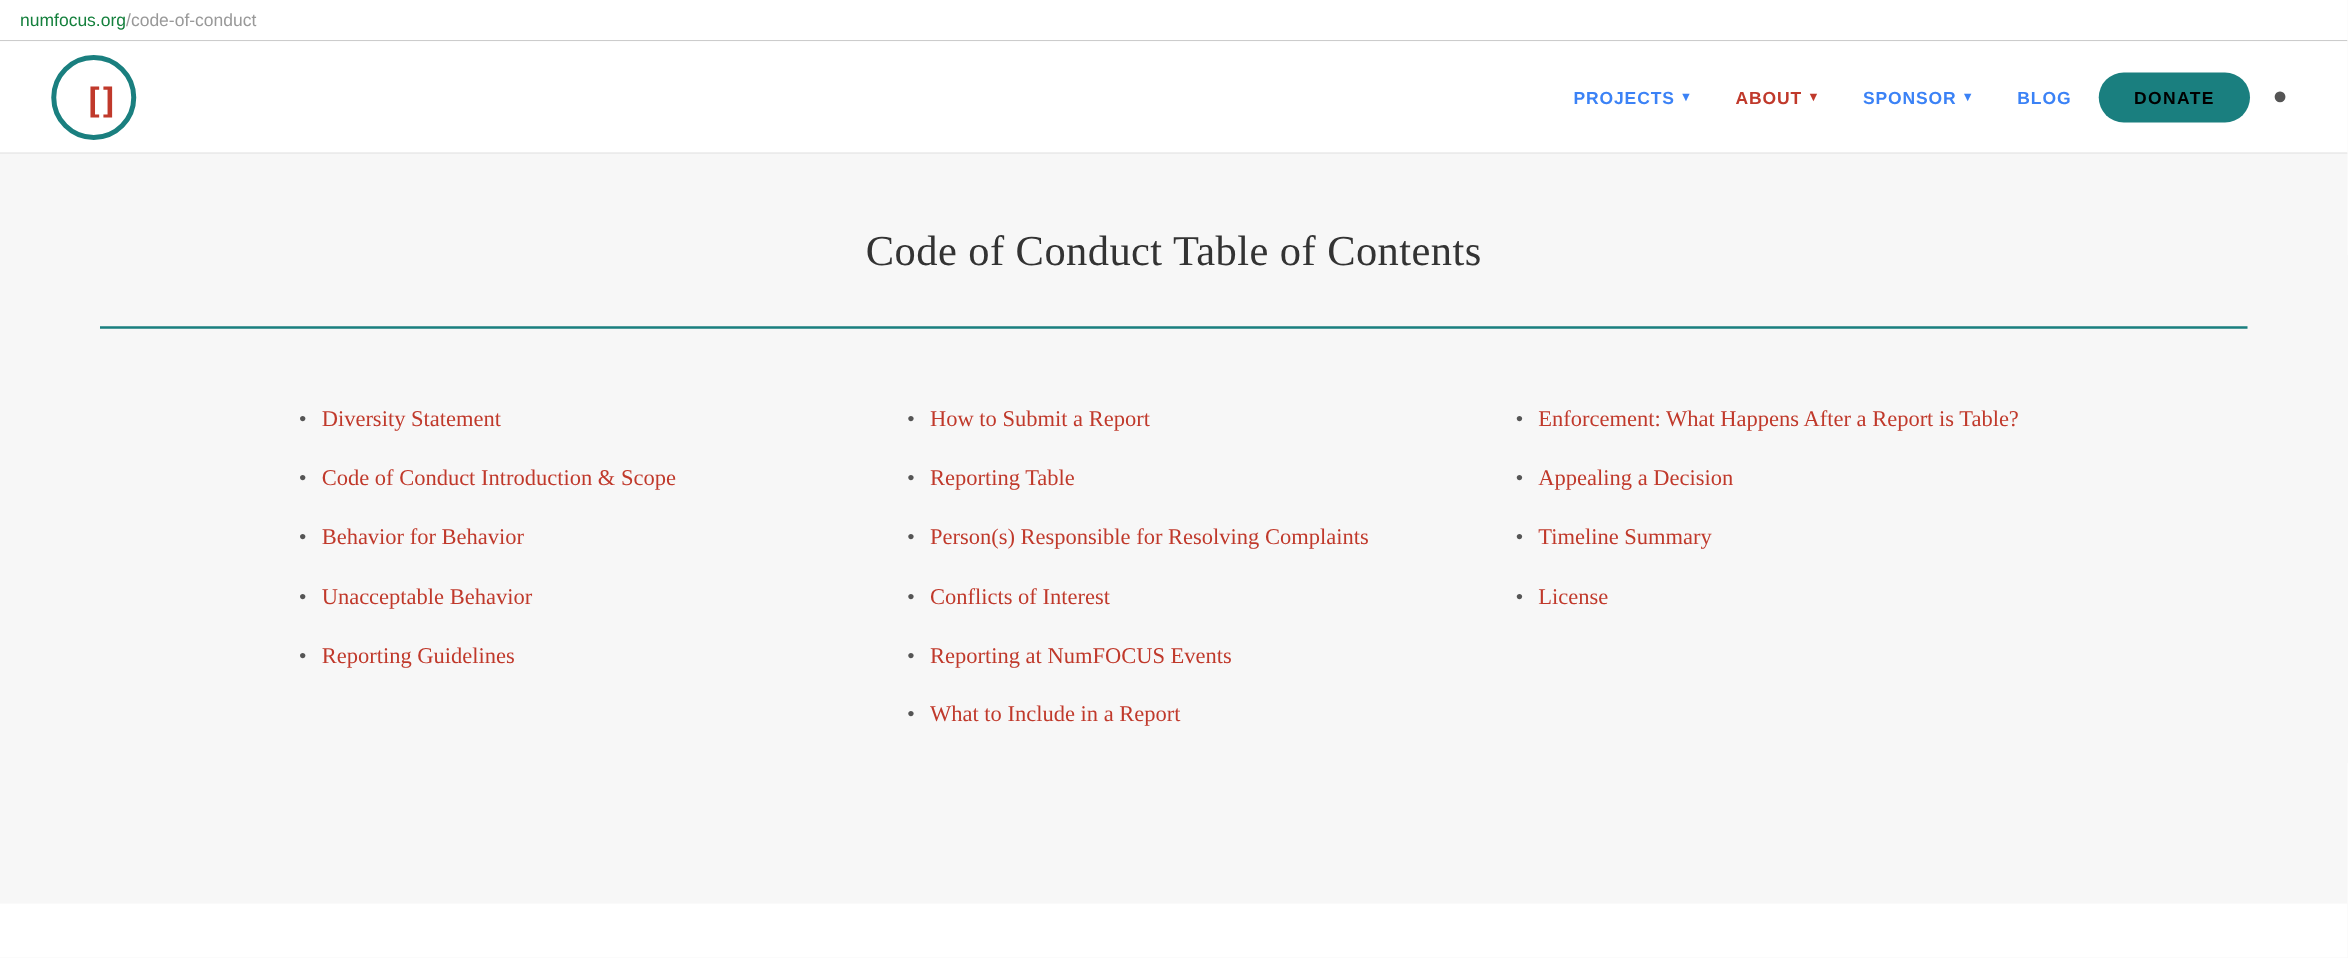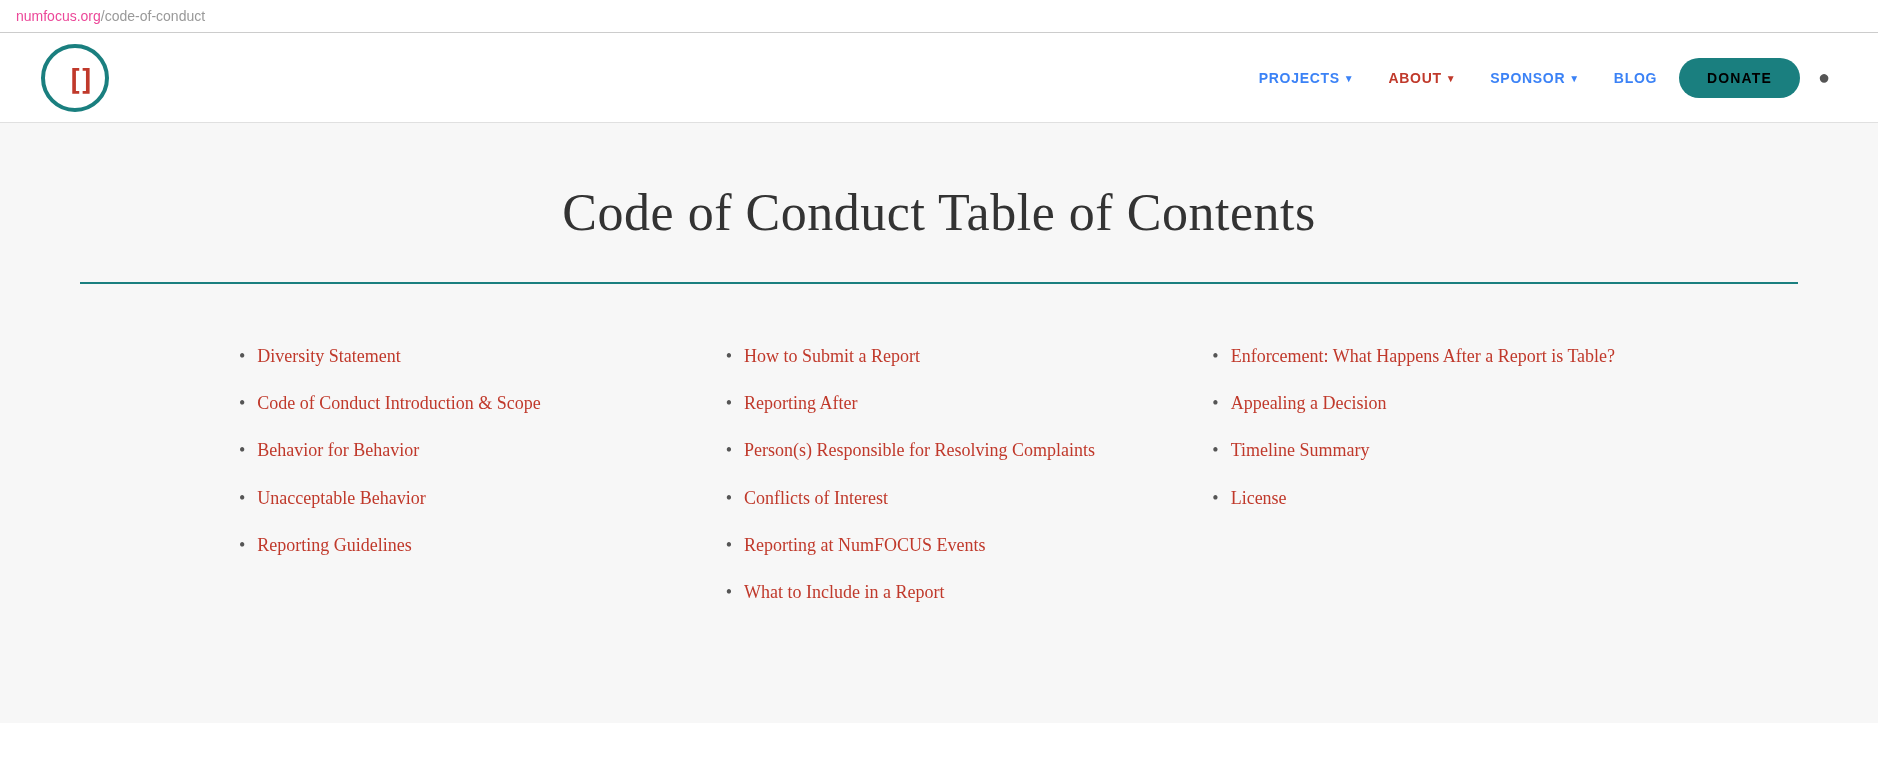--- a/index.html
+++ b/index.html
@@ -18,21 +18,21 @@
     .address-bar {
       background: #fff;
       border-bottom: 1px solid #ccc;
       padding: 8px 16px;
       font-family: Arial, sans-serif;
       font-size: 14px;
       color: #999;
     }
 
     .address-bar .domain {
-      color: #ec4899;
+      color: #15803d;
       font-weight: 500;
     }
 
     
     .site-header {
       background: #fff;
       border-bottom: 1px solid #e0e0e0;
       padding: 0 40px;
       display: flex;
       align-items: center;
@@ -105,21 +105,21 @@
     
     .main-content {
       background: #f7f7f7;
       min-height: 600px;
       padding: 60px 80px 80px;
     }
 
     .page-title {
       text-align: center;
       font-family: 'Georgia', serif;
-      font-size: 52px;
+      font-size: 34px;
       font-weight: 400;
       color: #333;
       margin-bottom: 40px;
       letter-spacing: 0.01em;
     }
 
     .divider {
       border: none;
       border-top: 2px solid #1a7f7f;
       margin: 0 0 60px 0;
@@ -227,21 +227,21 @@
         </li>
       </ul>
     </div>
 
     <div class="toc-column">
       <ul>
         <li>
           <a class="toc-link" href="#">How to Submit a Report</a>
         </li>
         <li>
-          <a class="toc-link" href="#">Reporting After</a>
+          <a class="toc-link" href="#">Reporting Table</a>
         </li>
         <li>
           <a class="toc-link" href="#">Person(s) Responsible for Resolving Complaints</a>
         </li>
         <li>
           <a class="toc-link" href="#">Conflicts of Interest</a>
         </li>
         <li>
           <a class="toc-link" href="#">Reporting at NumFOCUS Events</a>
         </li>

